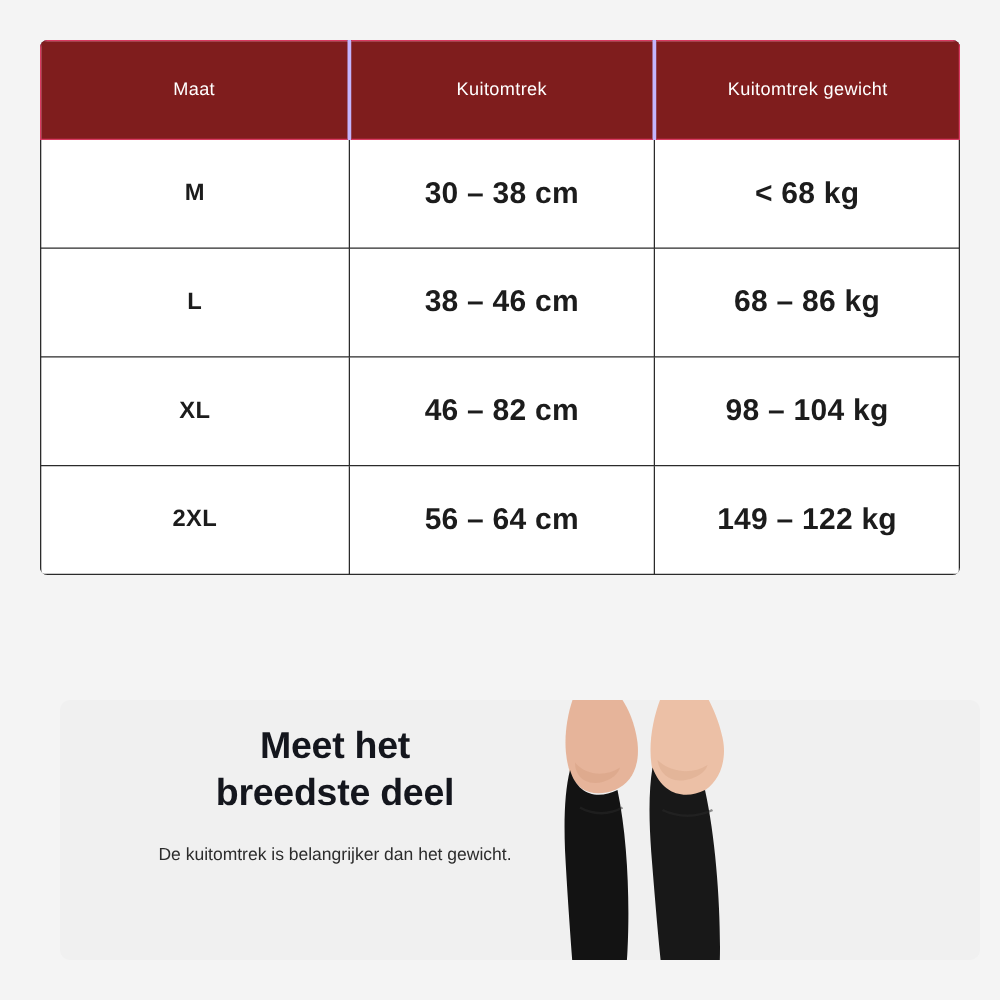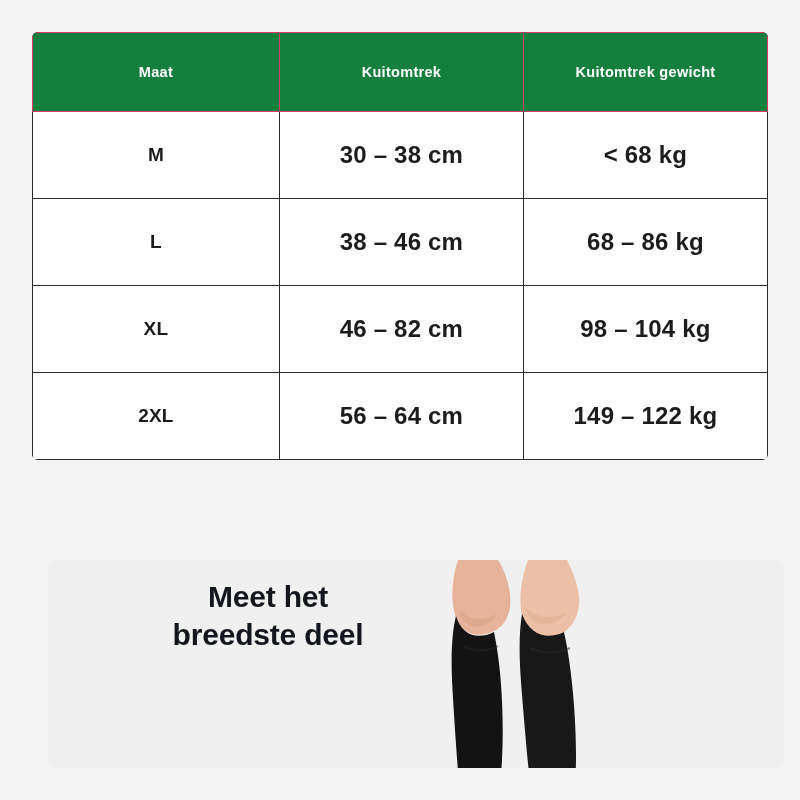--- a/index.html
+++ b/index.html
@@ -39,30 +39,30 @@
   table.size-table th,
   table.size-table td {
     border: 1px solid #2b2b2b;
     text-align: center;
     vertical-align: middle;
   }
   table.size-table thead th {
     background: #d8days;
   }
   table.size-table thead th {
-    background: #15803d;
+    background: #7f1d1d;
     color: #ffffff;
     font-size: 14.5px;
-    font-weight: 700;
+    font-weight: 400;
     letter-spacing: 0.3px;
     height: 76px;
     border-color: #d93a61;
   }
   table.size-table thead th.divider {
-    border-left: 1px solid #c4b5fd;
+    border-left: 3px solid #c4b5fd;
   }
   table.size-table tbody td {
     height: 84px;
     font-size: 24px;
     font-weight: 700;
     color: #1c1c1c;
     background: #ffffff;
     letter-spacing: 0.2px;
   }
   table.size-table tbody td.size-cell {
@@ -157,20 +157,21 @@
     </table>
   </div>
 
   <div class="bottom-panel">
 
     <div class="bottom-text">
       <div class="bottom-heading">
         <span>Meet het</span><br>
         <span>breedste deel</span><br>
       </div>
+      <div class="bottom-sub">De kuitomtrek is belangrijker dan het gewicht.</div>
     </div>
 
     <div class="legs">
       <svg width="250" height="240" viewBox="0 0 250 240" xmlns="http://www.w3.org/2000/svg" aria-hidden="true">
 
         <rect x="0" y="0" width="250" height="240" fill="#f0f0f0"></rect>
 
         <path d="M42 0 C36 18 34 40 40 58 C46 74 60 78 76 72 C90 66 96 52 94 34 C92 18 86 6 82 0 Z" fill="#e6b49a"></path>
 
         <path d="M40 56 C46 76 62 80 78 72 C86 110 88 160 86 200 C85 222 82 234 80 240 L44 240 C42 210 38 160 36 120 C35 94 36 72 40 56 Z" fill="#131313"></path>

